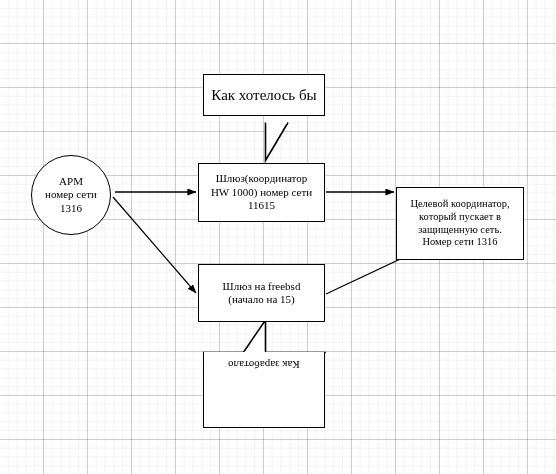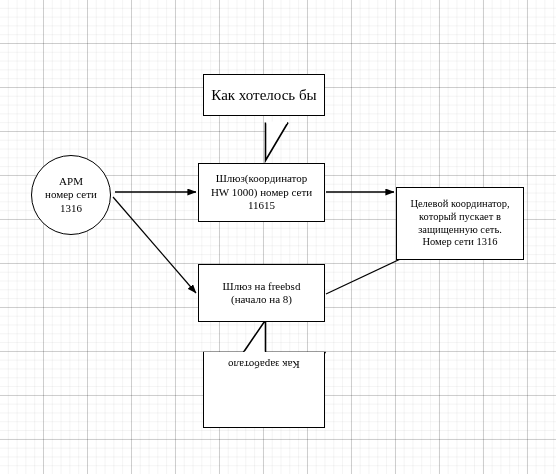--- a/index.html
+++ b/index.html
@@ -143,21 +143,21 @@
 
   <div class="node" id="node-target-coordinator">
     <span class="node-text">Целевой координатор,
 который пускает в
 защищенную сеть.
 Номер сети 1316</span>
   </div>
 
   <div class="node" id="node-gateway-freebsd">
     <span class="node-text">Шлюз на freebsd
-(начало на 8)</span>
+(начало на 15)</span>
   </div>
 
   <div class="node" id="callout-top">
     <span class="node-text">Как хотелось бы</span>
   </div>
 
   <div class="node" id="callout-bottom">
     <span class="node-text">Как заработало</span>
   </div>
 

